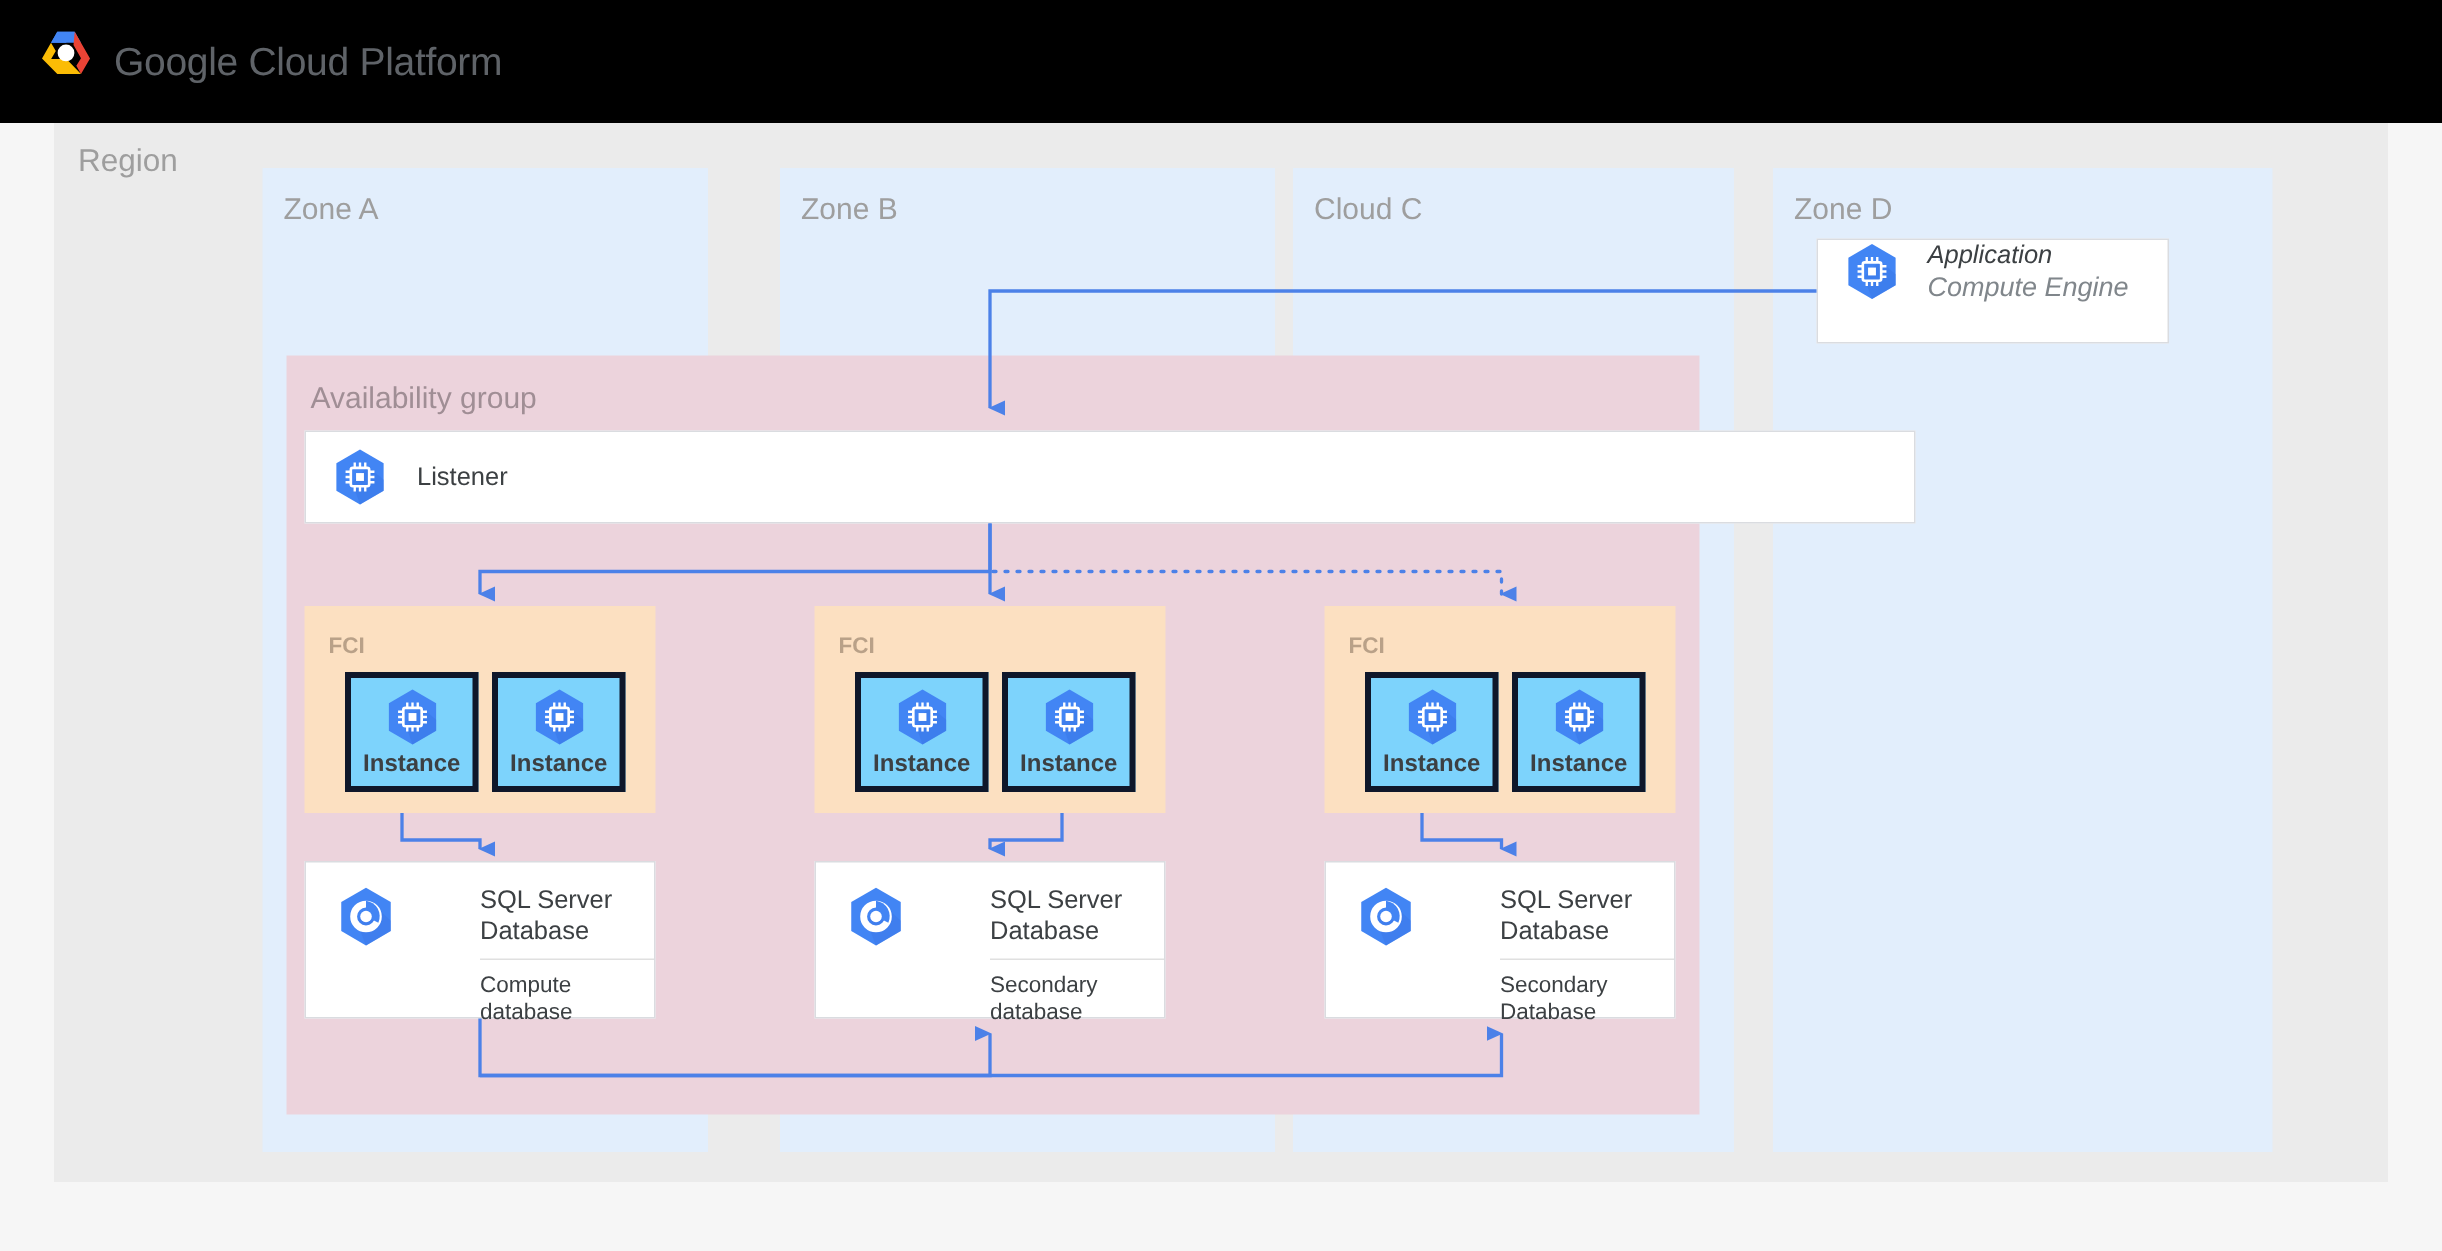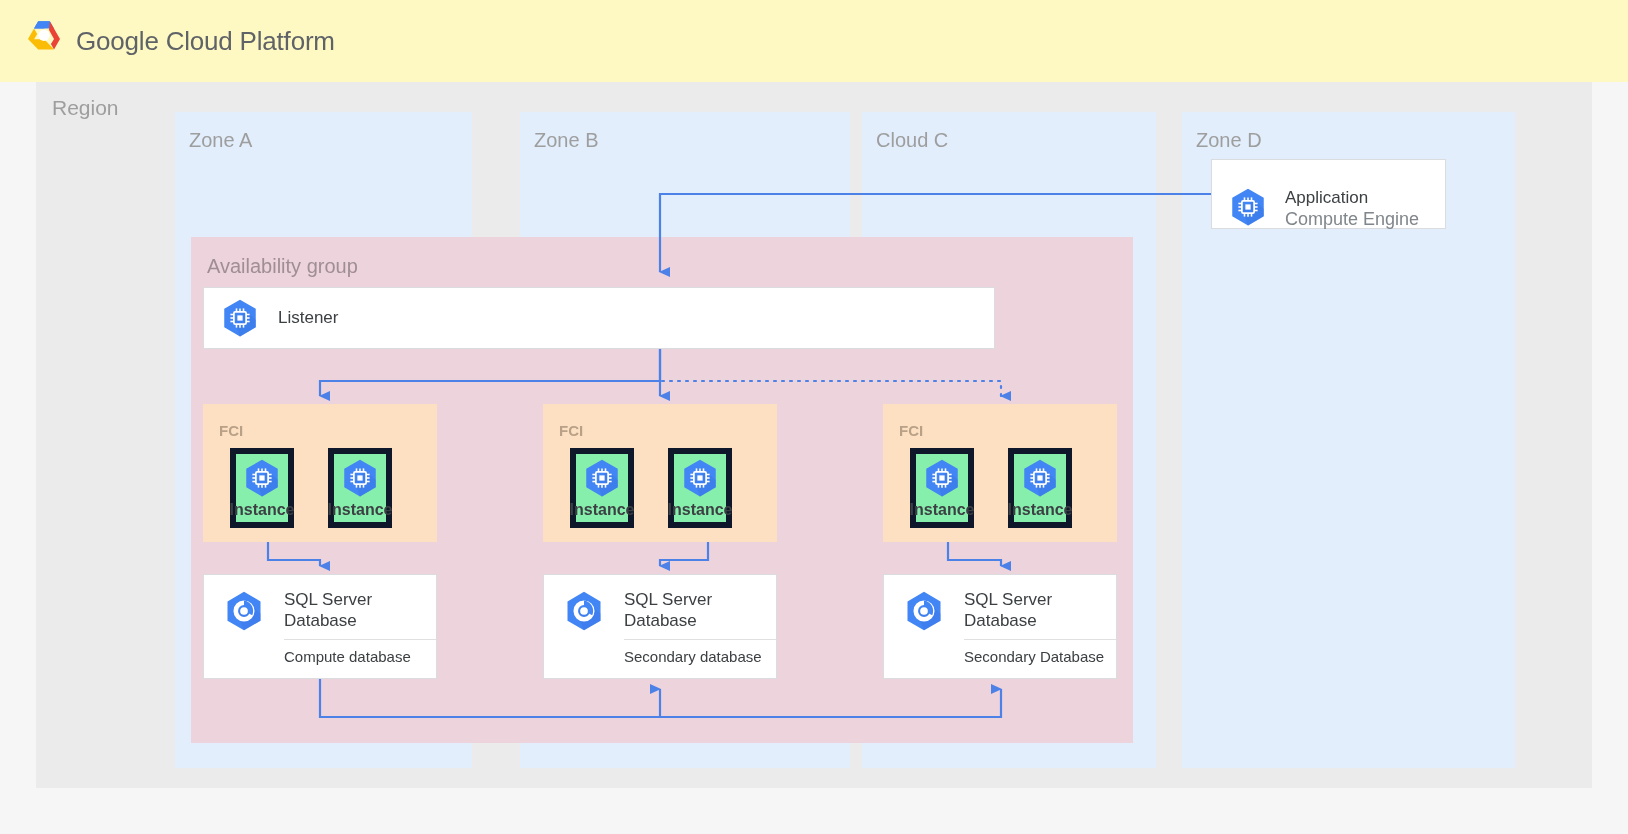--- a/index.html
+++ b/index.html
@@ -10,21 +10,21 @@
     font-family: "Liberation Sans", sans-serif;
     overflow: hidden;
     position: relative;
   }
 
   
   #header {
     position: absolute;
     left: 0; top: 0;
     width: 1628px; height: 82px;
-    background: #fef9c3;
+    background: #000000;
     display: flex;
     align-items: center;
     padding-left: 26px;
     text-align: right;
   }
   #gcp-logo { width: 36px; height: 40px; flex: 0 0 auto; }
   #brand-text {
     margin-left: 14px;
     font-size: 26px;
     color: #5f6368;
@@ -82,38 +82,39 @@
   
   .card {
     position: absolute;
     background: #ffffff;
     border: 1px solid #dadce0;
   }
 
   
   #listener-card {
     left: 203px; top: 287px;
-    width: 792px; height: 62px;
+    width: 1074px; height: 62px;
     display: flex;
     align-items: center;
     padding-left: 15px;
   }
   #listener-label {
     margin-left: 17px;
     font-size: 17px;
     color: #3c4043;
   }
 
   
   #application-card {
     left: 1211px; top: 159px;
     width: 235px; height: 70px;
     display: flex;
-    align-items: flex-end;
+    align-items: flex-start;
     padding-left: 15px;
+    font-style: italic;
   }
   #application-text { margin-left: 16px; }
   #application-title { font-size: 17px; color: #3c4043; line-height: 20px; }
   #application-sub { font-size: 18px; color: #80868b; line-height: 18px; margin-top: 2px; }
 
   
   .fci {
     position: absolute;
     top: 404px;
     height: 138px;
@@ -126,23 +127,23 @@
     color: #b9a188;
     font-size: 15px;
   }
   #fci-a { left: 203px; width: 234px; }
   #fci-b { left: 543px; width: 234px; }
   #fci-c { left: 883px; width: 234px; }
 
   .instance {
     position: absolute;
     top: 44px;
-    width: 64px; height: 80px;
-    background: #86efac;
-    border: 6px solid #0f172a;
+    width: 89px; height: 80px;
+    background: #7dd3fc;
+    border: 4px solid #0f172a;
     display: flex;
     flex-direction: column;
     align-items: center;
     justify-content: center;
   }
   .instance .ins-label {
     font-size: 16px;
     color: #3c4043;
     margin-top: 2px;
   }
@@ -152,20 +153,21 @@
   
   .dbcard {
     position: absolute;
     top: 574px;
     height: 105px;
     background: #ffffff;
     border: 1px solid #dadce0;
     display: flex;
     align-items: flex-start;
     padding: 14px 0 0 18px;
+    gap: 36px;
   }
   #db-a { left: 203px; width: 234px; }
   #db-b { left: 543px; width: 234px; }
   #db-c { left: 883px; width: 234px; }
   .db-body { margin-left: 18px; width: 152px; }
   .db-title {
     font-size: 17px; color: #3c4043; line-height: 21px;
     padding-bottom: 8px;
   }
   .db-sub {

